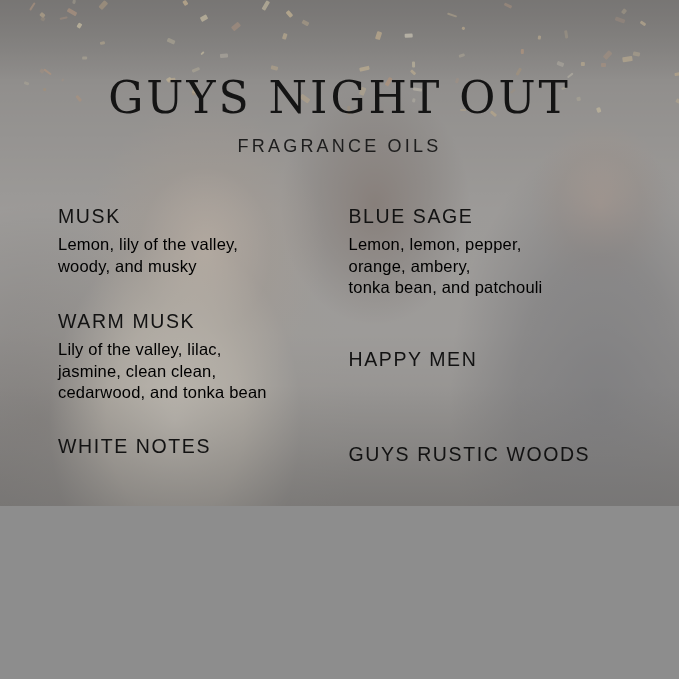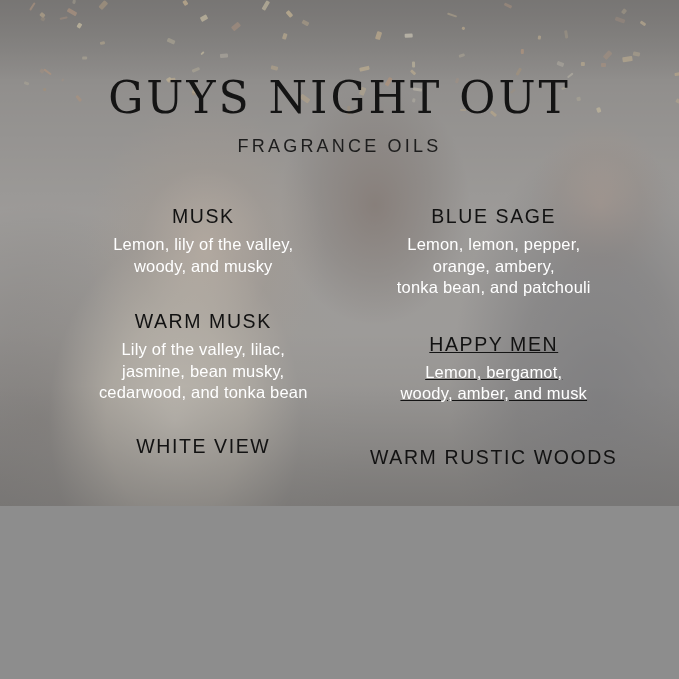--- a/index.html
+++ b/index.html
@@ -104,33 +104,32 @@
     gap: 0px;
   }
   .col {
     width: 305px;
   }
   .col.right {
     margin-left: 0px;
   }
   .entry {
     margin-bottom: 0px;
-    text-align: center;
   }
   .entry-name {
     font-size: 19.5px;
     letter-spacing: 1.6px;
     color: #121212;
     margin-bottom: 6px;
     font-weight: 400;
   }
   .entry-notes {
     font-size: 16.5px;
     line-height: 21.5px;
-    color: #ffffff;
+    color: #000000;
     letter-spacing: 0.2px;
     white-space: pre-line;
   }
 
   .footer {
     position: absolute;
     bottom: 36px;
     left: 0; right: 0;
     text-align: center;
     font-size: 13.5px;
@@ -231,47 +230,45 @@
 
         <div class="entry" style="margin-bottom:33px;">
           <div class="entry-name">MUSK</div>
           <div class="entry-notes">Lemon, lily of the valley,
 woody, and musky</div>
         </div>
 
         <div class="entry" style="margin-bottom:31px;">
           <div class="entry-name">WARM MUSK</div>
           <div class="entry-notes">Lily of the valley, lilac,
-jasmine, bean musky,
+jasmine, clean clean,
 cedarwood, and tonka bean</div>
         </div>
 
         <div class="entry">
-          <div class="entry-name">WHITE VIEW</div>
+          <div class="entry-name">WHITE NOTES</div>
         </div>
 
       </div>
 
       <div class="col right">
 
-        <div class="entry" style="margin-bottom:34px;">
+        <div class="entry" style="margin-bottom:49px;">
           <div class="entry-name">BLUE SAGE</div>
           <div class="entry-notes">Lemon, lemon, pepper,
 orange, ambery,
 tonka bean, and patchouli</div>
         </div>
 
-        <div class="entry" style="margin-bottom:41px;text-decoration:underline;">
+        <div class="entry" style="margin-bottom:72px;">
           <div class="entry-name">HAPPY MEN</div>
-          <div class="entry-notes">Lemon, bergamot,
-woody, amber, and musk</div>
         </div>
 
         <div class="entry">
-          <div class="entry-name">WARM RUSTIC WOODS</div>
+          <div class="entry-name">GUYS RUSTIC WOODS</div>
         </div>
 
       </div>
 
     </div>
 
 
   </div>
 </div>
 

